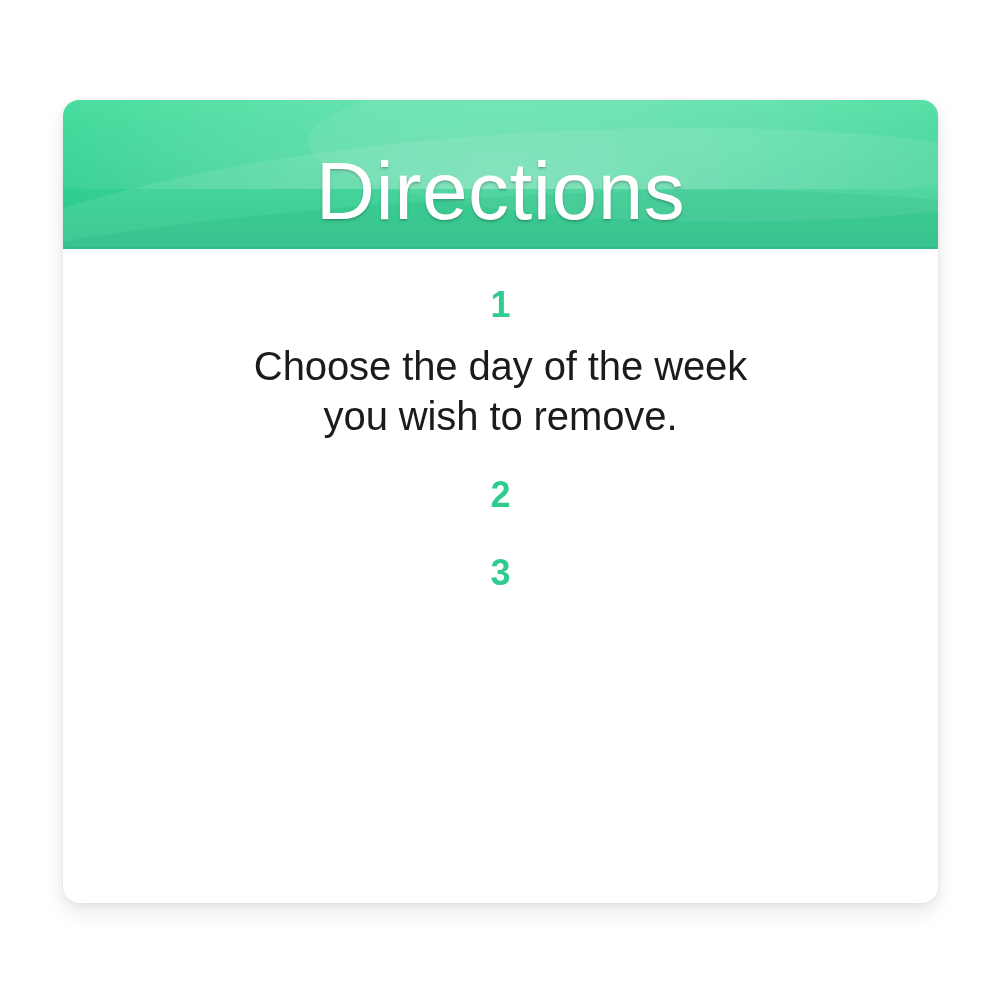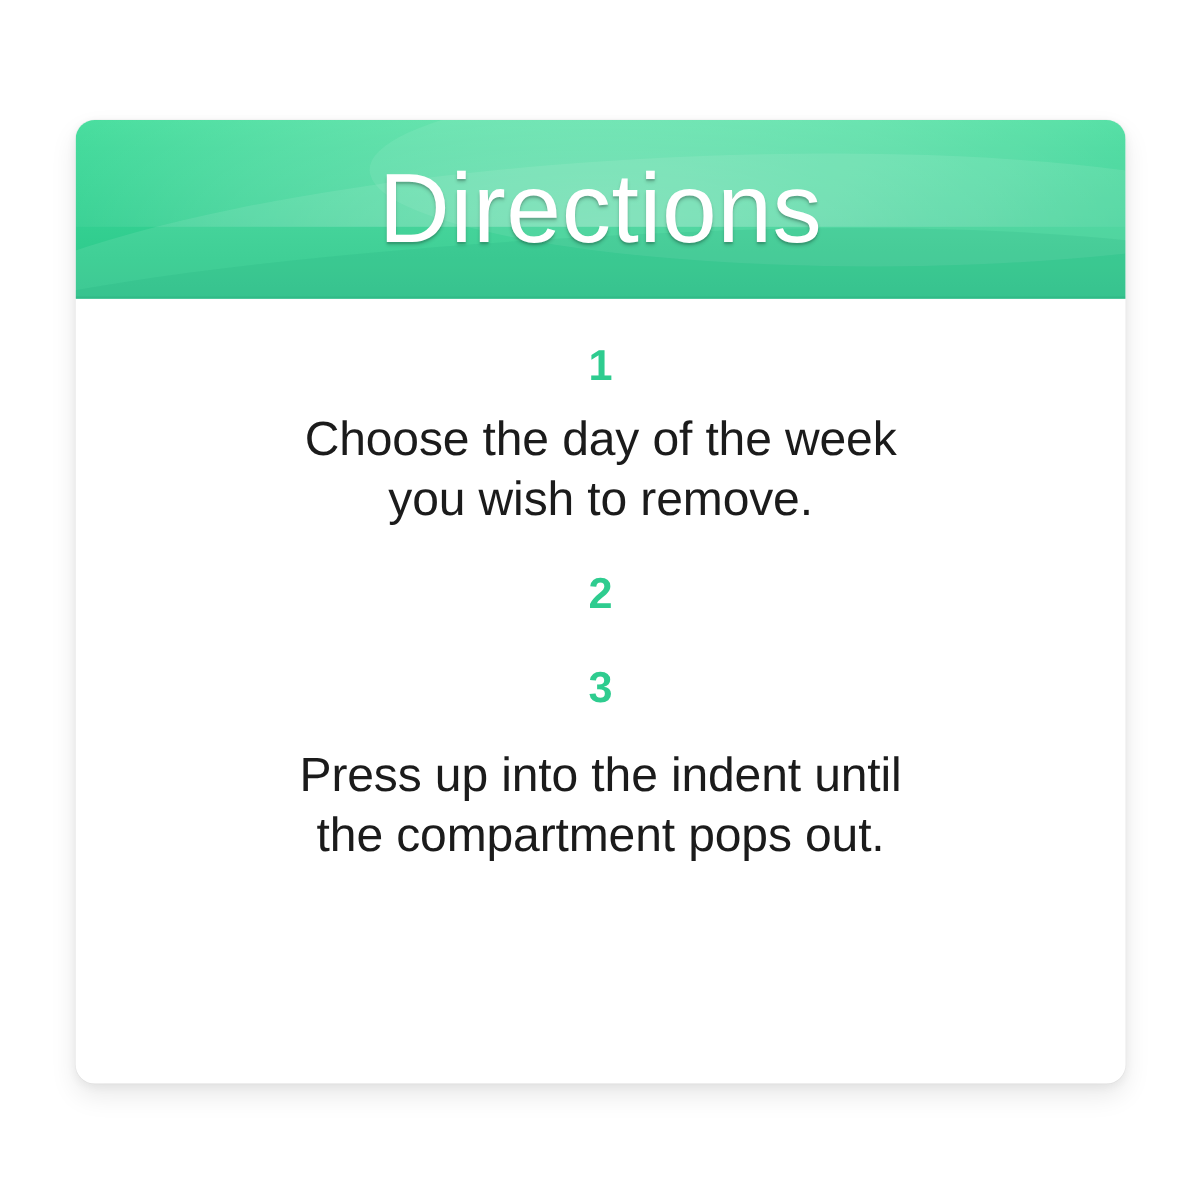--- a/index.html
+++ b/index.html
@@ -104,21 +104,21 @@
     left: 0; right: 0; bottom: 0;
     height: 2px;
     background: rgba(20,150,108,0.18);
     pointer-events: none;
   }
 
   #card-title {
     position: relative;
     z-index: 3;
     margin: 0;
-    padding: 0;
+    padding: 16px;
     text-align: center;
     color: #ffffff;
     font-family: "Liberation Sans", sans-serif;
     font-weight: 300;
     font-size: 82px;
     line-height: 149px;
     letter-spacing: 0.5px;
     text-shadow: 0 2px 3px rgba(0,0,0,0.18), 0 1px 1px rgba(0,0,0,0.10);
     white-space: nowrap;
   }
@@ -178,19 +178,17 @@
         <div class="step-text">Choose the day of the week
 you wish to remove.</div>
       </div>
 
       <div class="step" id="step-2">
         <div class="step-number">2</div>
       </div>
 
       <div class="step" id="step-3">
         <div class="step-number">3</div>
-        <div class="step-text">Press up into the indent until
-the compartment pops out.</div>
       </div>
 
     </div>
   </div>
 </div>
 
 </body></html>

